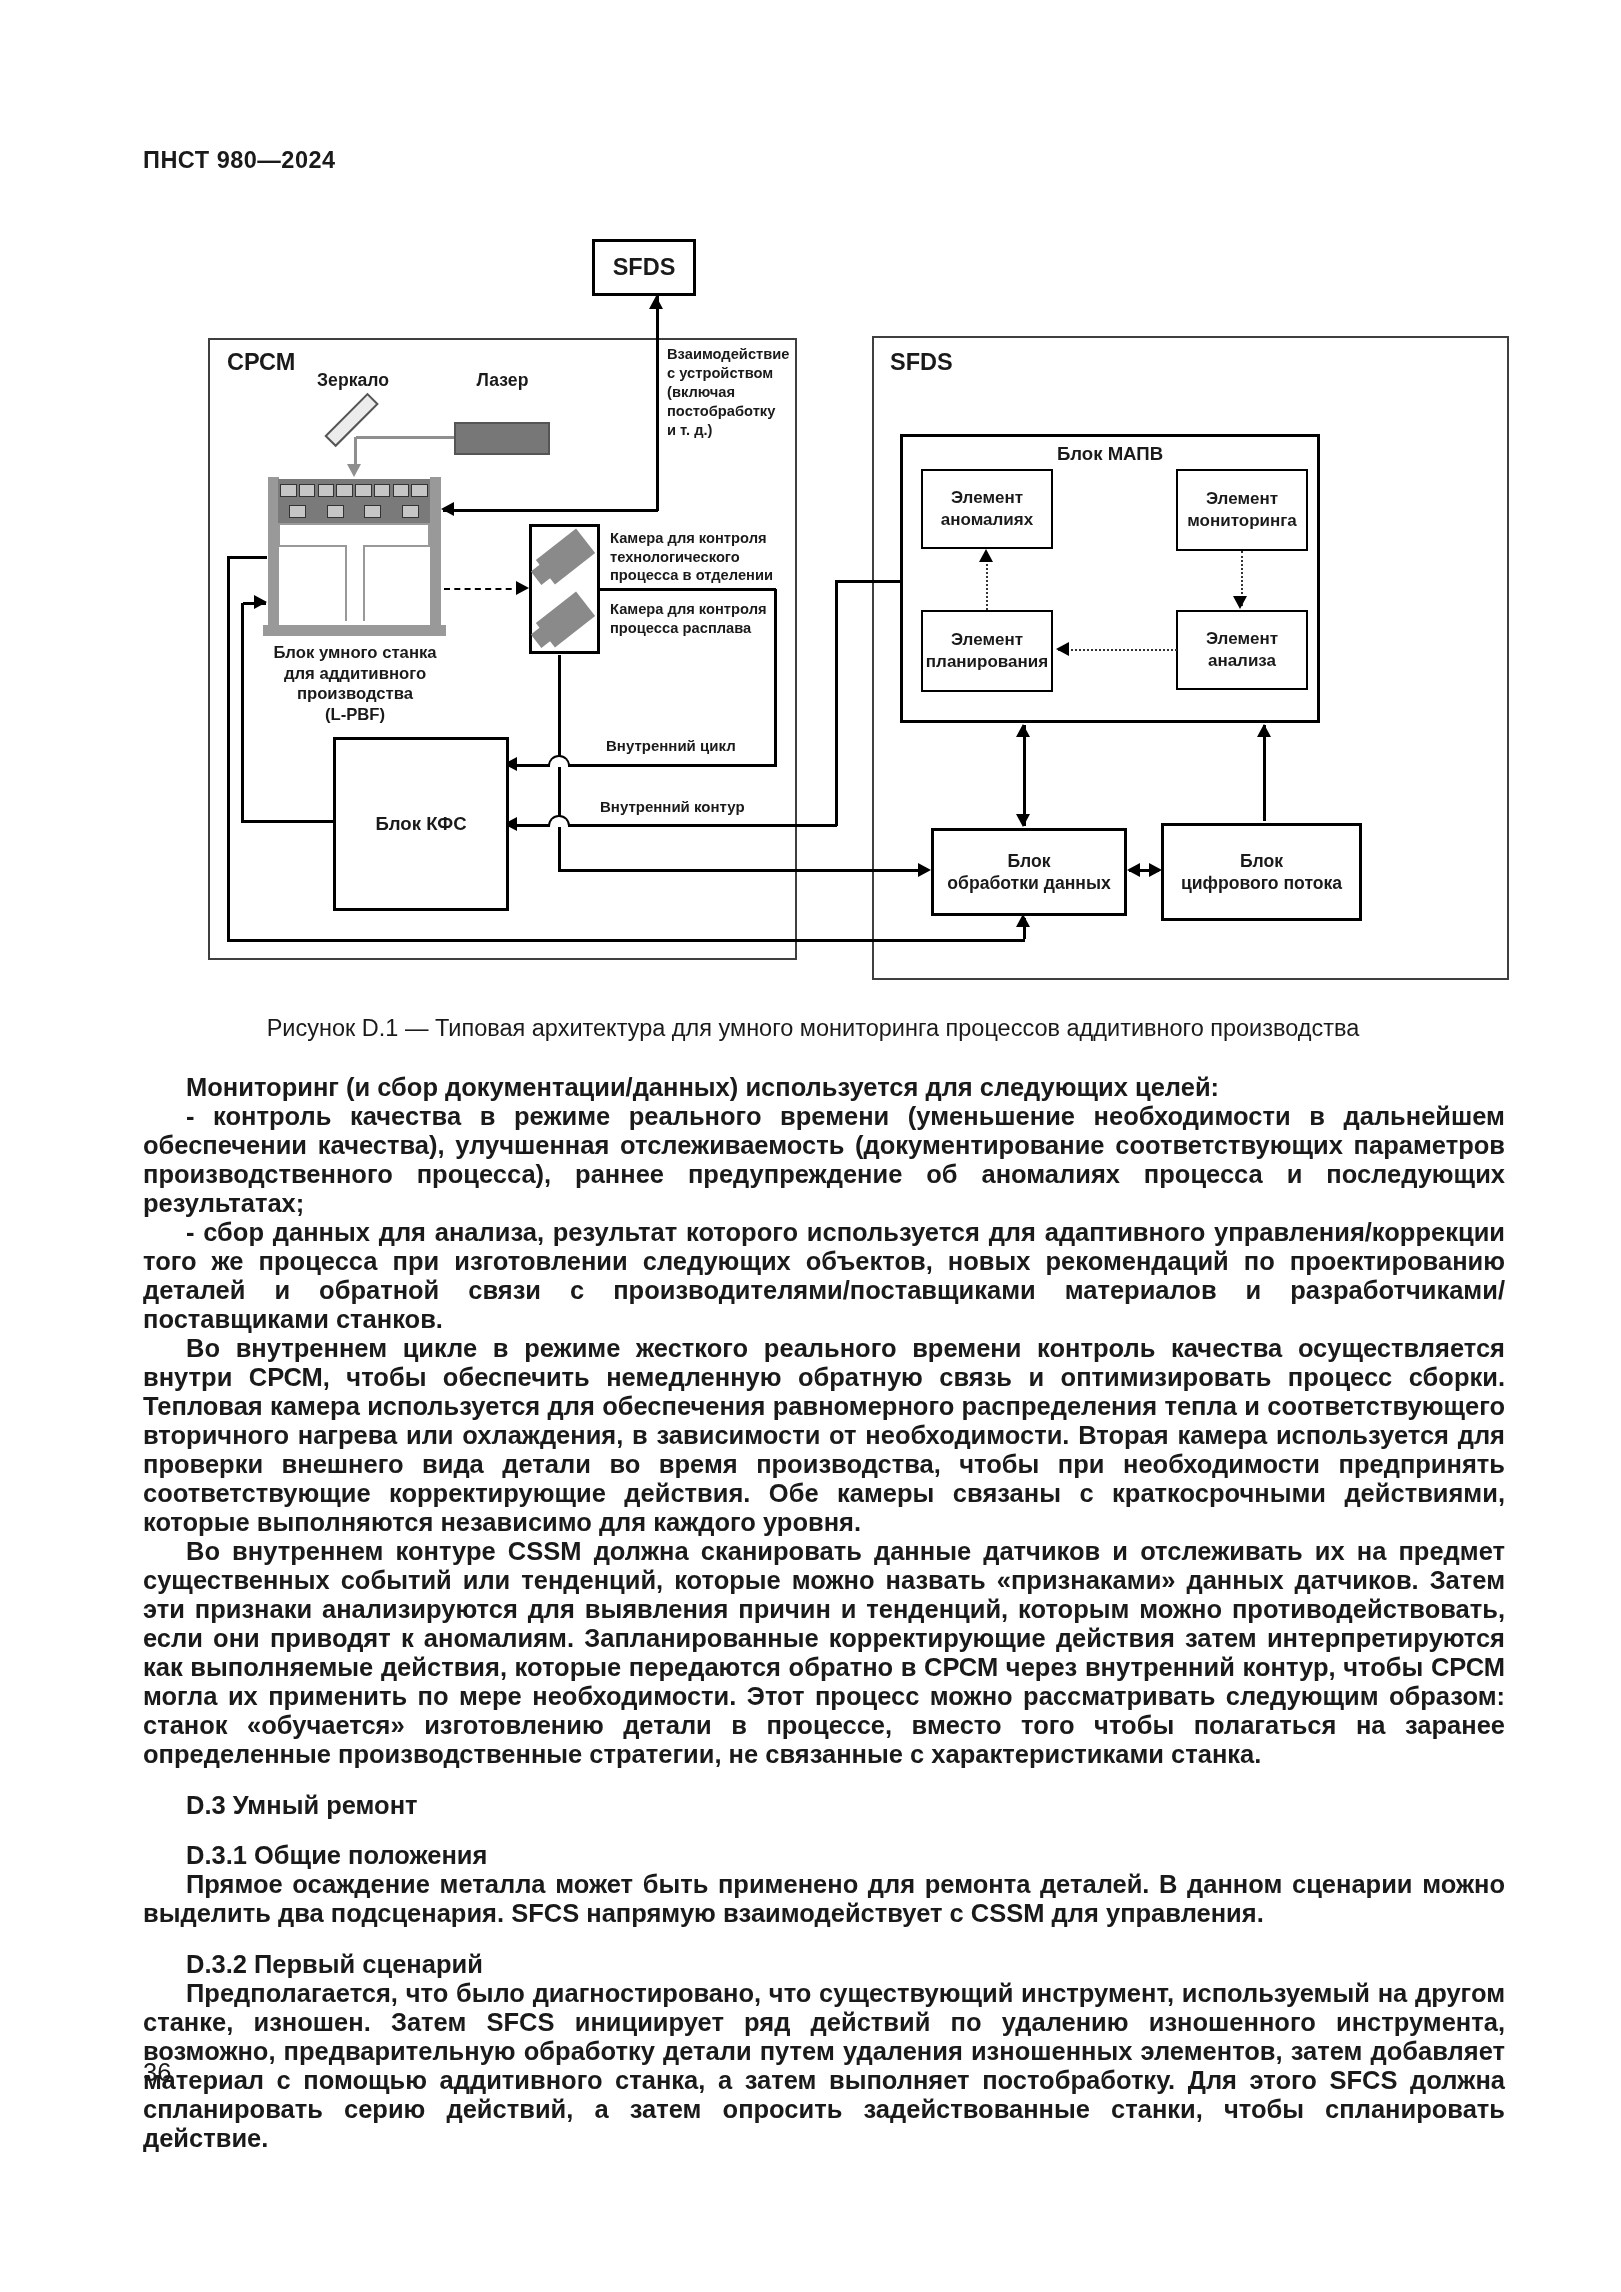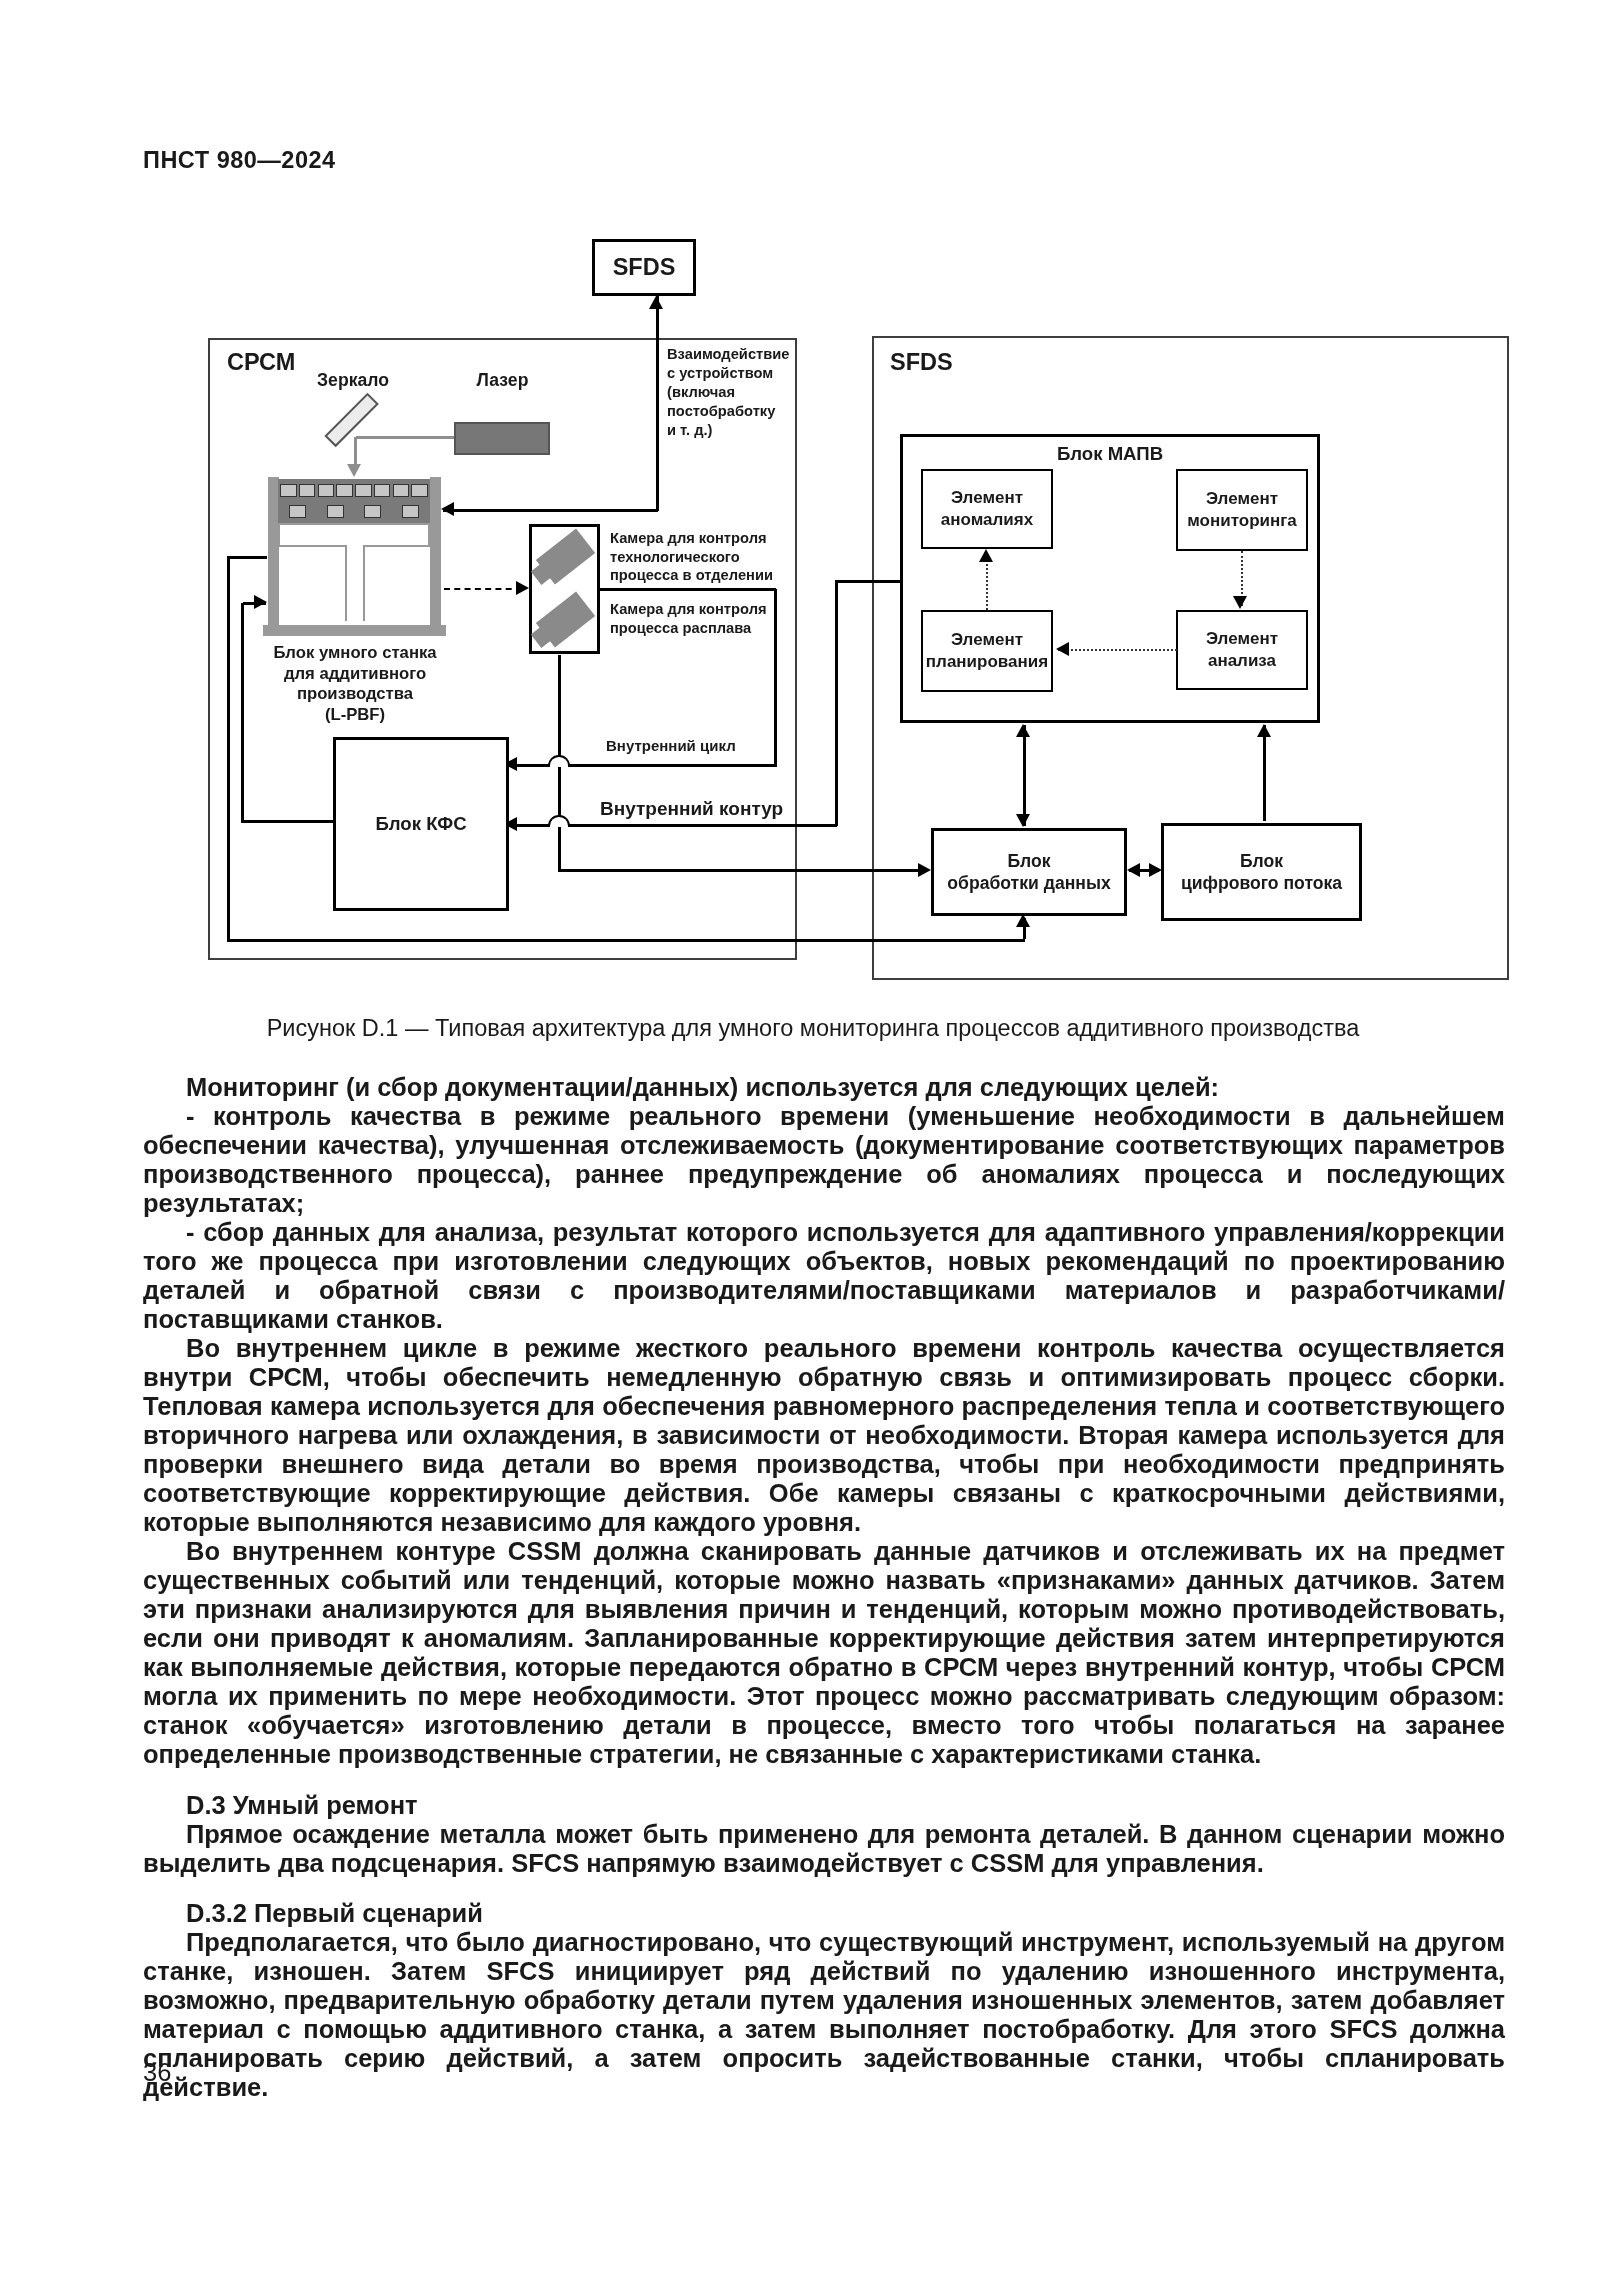--- a/index.html
+++ b/index.html
@@ -133,21 +133,21 @@
     <div class="lbl" style="left:606px;top:737px;font-size:15px;">Внутренний цикл</div>
 
     <div class="l" style="left:558px;top:655px;width:2.5px;height:217px;"></div>
     <div class="l" style="left:559px;top:869px;width:363px;height:2.5px;"></div>
     <div class="arr a-right" style="left:918px;top:863px;"></div>
 
     <div class="l" style="left:505px;top:824px;width:332px;height:2.5px;"></div>
     <div class="arr a-left" style="left:504px;top:817px;"></div>
     <div class="l" style="left:835px;top:580px;width:2.5px;height:246px;"></div>
     <div class="l" style="left:835px;top:580px;width:65px;height:2.5px;"></div>
-    <div class="lbl" style="left:600px;top:798px;font-size:19px;">Внутренний контур</div>
+    <div class="lbl" style="left:600px;top:798px;font-size:15px;">Внутренний контур</div>
 
     <div class="hop" style="left:548px;top:755px;"></div>
     <div class="hop" style="left:548px;top:815px;"></div>
 
     <div class="bx bw4" style="left:333px;top:737px;width:176px;height:174px;font-size:18.6px;font-weight:bold;">
       <span>Блок КФС</span>
     </div>
 
     <div class="l" style="left:241px;top:820px;width:92px;height:2.5px;"></div>
     <div class="l" style="left:241px;top:603px;width:2.5px;height:220px;"></div>
@@ -222,20 +222,21 @@
 
   <div class="caption">Рисунок D.1 — Типовая архитектура для умного мониторинга процессов аддитивного производства</div>
 
   <div class="bodytext">
     <p>Мониторинг (и сбор документации/данных) используется для следующих целей:</p>
     <p>- контроль качества в режиме реального времени (уменьшение необходимости в дальнейшем обеспечении качества), улучшенная отслеживаемость (документирование соответствующих параметров производственного процесса), раннее предупреждение об аномалиях процесса и последующих результатах;</p>
     <p>- сбор данных для анализа, результат которого используется для адаптивного управления/коррекции того же процесса при изготовлении следующих объектов, новых рекомендаций по проектированию деталей и обратной связи с производителями/поставщиками материалов и разработчиками/поставщиками станков.</p>
     <p>Во внутреннем цикле в режиме жесткого реального времени контроль качества осуществляется внутри СРСМ, чтобы обеспечить немедленную обратную связь и оптимизировать процесс сборки. Тепловая камера используется для обеспечения равномерного распределения тепла и соответствующего вторичного нагрева или охлаждения, в зависимости от необходимости. Вторая камера используется для проверки внешнего вида детали во время производства, чтобы при необходимости предпринять соответствующие корректирующие действия. Обе камеры связаны с краткосрочными действиями, которые выполняются независимо для каждого уровня.</p>
     <p>Во внутреннем контуре CSSM должна сканировать данные датчиков и отслеживать их на предмет существенных событий или тенденций, которые можно назвать «признаками» данных датчиков. Затем эти признаки анализируются для выявления причин и тенденций, которым можно противодействовать, если они приводят к аномалиям. Запланированные корректирующие действия затем интерпретируются как выполняемые действия, которые передаются обратно в СРСМ через внутренний контур, чтобы СРСМ могла их применить по мере необходимости. Этот процесс можно рассматривать следующим образом: станок «обучается» изготовлению детали в процессе, вместо того чтобы полагаться на заранее определенные производственные стратегии, не связанные с характеристиками станка.</p>
     <div class="hd">D.3 Умный ремонт</div>
+    <div class="hd">D.3.1 Общие положения</div>
     <p>Прямое осаждение металла может быть применено для ремонта деталей. В данном сценарии можно выделить два подсценария. SFCS напрямую взаимодействует с CSSM для управления.</p>
     <div class="hd">D.3.2 Первый сценарий</div>
     <p>Предполагается, что было диагностировано, что существующий инструмент, используемый на другом станке, изношен. Затем SFCS инициирует ряд действий по удалению изношенного инструмента, возможно, предварительную обработку детали путем удаления изношенных элементов, затем добавляет материал с помощью аддитивного станка, а затем выполняет постобработку. Для этого SFCS должна спланировать серию действий, а затем опросить задействованные станки, чтобы спланировать действие.</p>
   </div>
 
   <div class="pagenum">36</div>
 
 </div>
 
 

